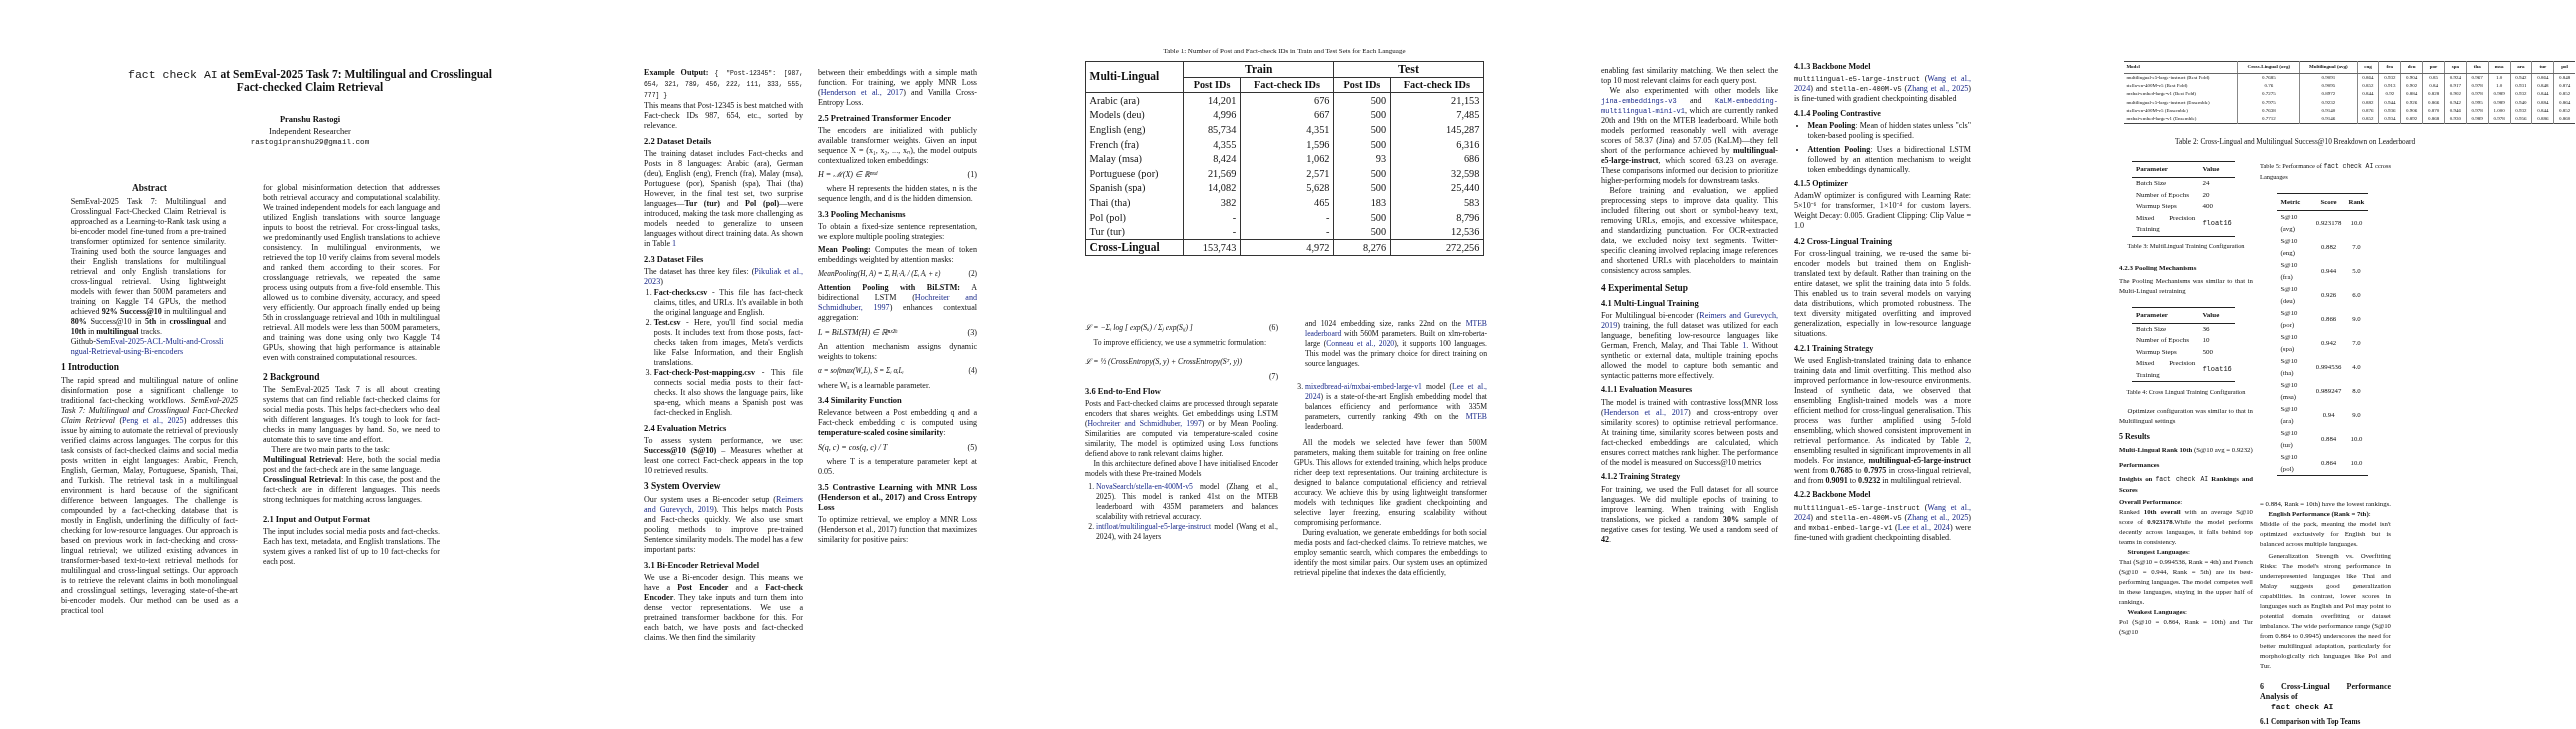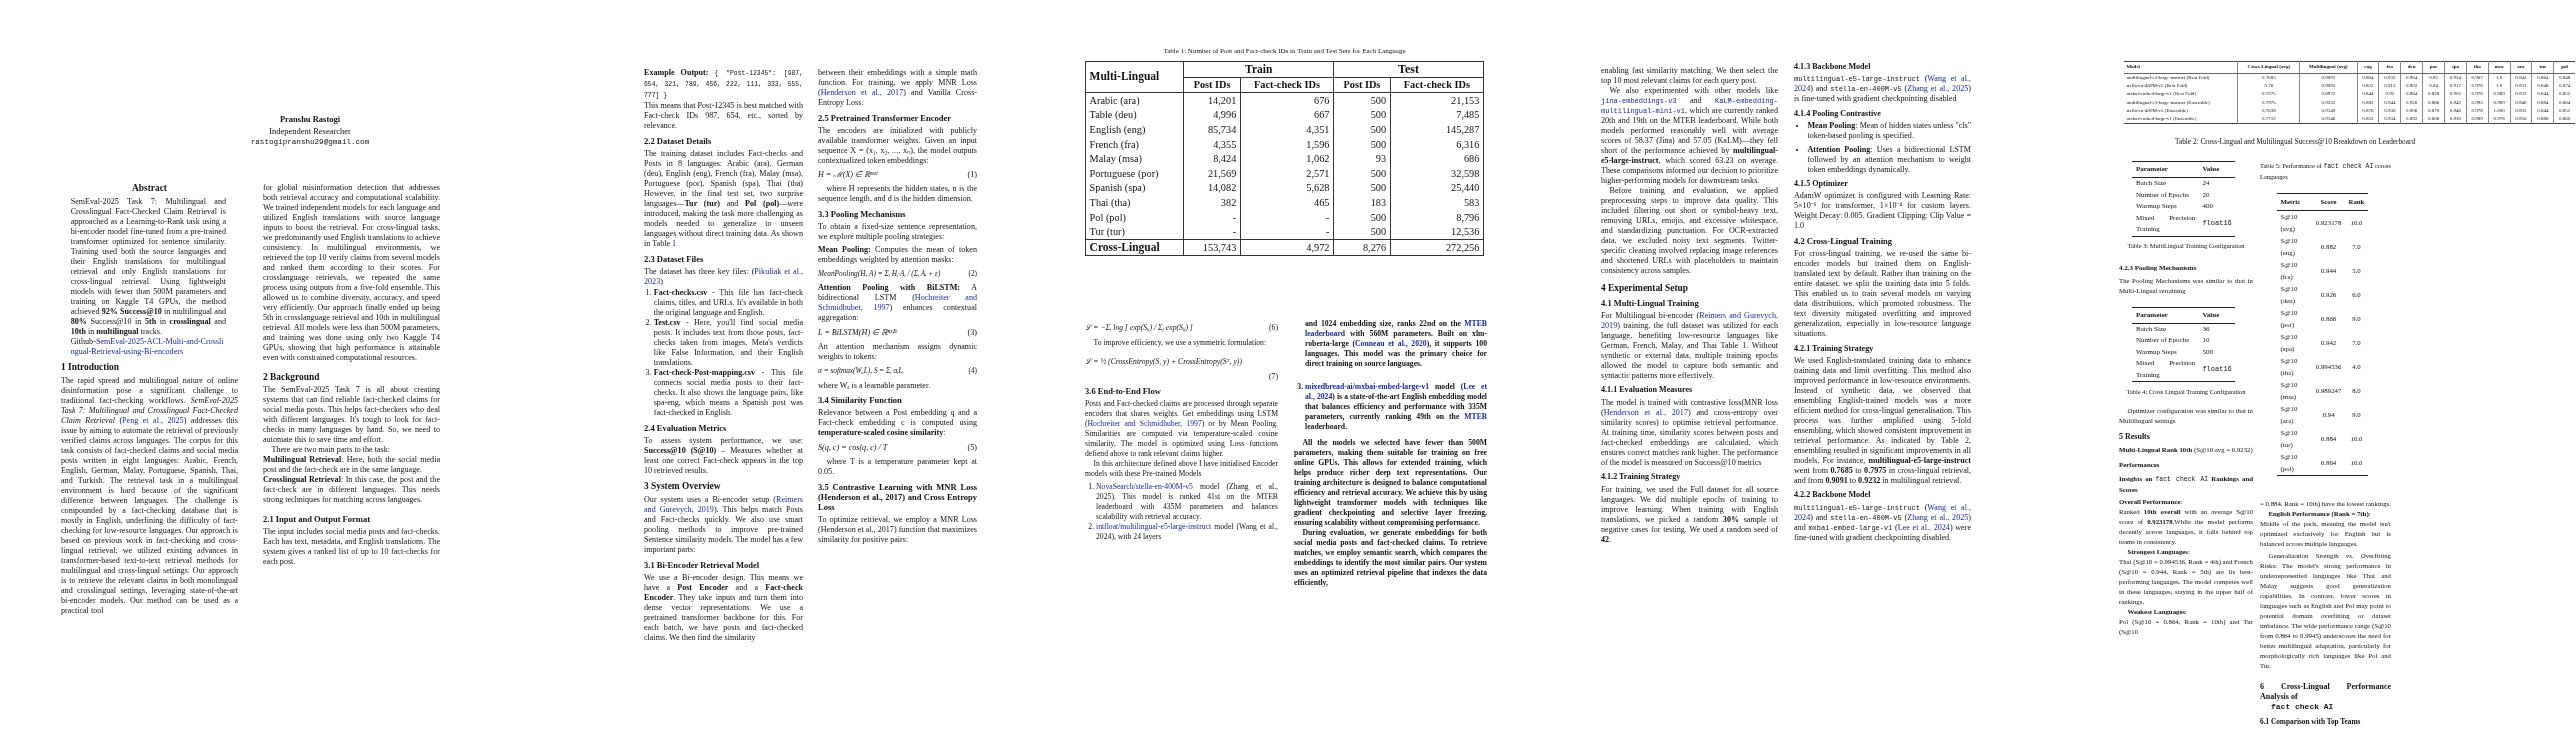--- a/index.html
+++ b/index.html
@@ -33,20 +33,24 @@
   .caption{font-size:7.3px;text-align:center;}
   ul.bul{margin:1.2px 0 2.4px 0;padding-left:13.4px;}
   ul.bul li{margin-bottom:3.6px;}
 </style>
 </head>
 <body>
 
 <div class="arxiv">arXiv:2508.03475v1  [cs.CL]  5 Aug 2025</div>
 
 <div class="page" style="left:0;">
+  <h1 class="title" style="left:61px;top:68px;width:498px;">
+    <span class="mono" style="font-weight:normal;">fact check AI</span><span> at SemEval-2025 Task 7: Multilingual and Crosslingual</span><br>
+    <span>Fact-checked Claim Retrieval</span>
+  </h1>
   <div style="position:absolute;left:61px;top:114px;width:498px;text-align:center;font-size:8.5px;line-height:11.5px;">
     <div style="font-weight:bold;">Pranshu Rastogi</div>
     <div>Independent Researcher</div>
     <div class="mono" style="font-size:7.6px;">rastogipranshu29@gmail.com</div>
   </div>
 
   <div class="col" style="left:61px;top:183px;width:177px;">
     <div style="text-align:center;font-weight:bold;font-size:9.4px;margin-bottom:3.6px;">Abstract</div>
     <div style="margin:0 12px 0 9.7px;">
       <span>SemEval-2025 Task 7: Multilingual and Crosslingual Fact-Checked Claim Retrieval is approached as a Learning-to-Rank task using a bi-encoder model fine-tuned from a pre-trained transformer optimized for sentence similarity. Training used both the source languages and their English translations for multilingual retrieval and only English translations for cross-lingual retrieval. Using lightweight models with fewer than 500M parameters and training on Kaggle T4 GPUs, the method achieved </span><b>92% Success@10</b><span> in multilingual and </span><b>80%</b><span> Success@10 in </span><b>5th</b><span> in </span><b>crosslingual</b><span> and </span><b>10th</b><span> in </span><b>multilingual</b><span> tracks.</span><br>
@@ -132,21 +136,21 @@
     </thead>
     <tbody id="t1-body">
         <tr>
           <td>Arabic (ara)</td>
           <td class="num">14,201</td>
           <td class="num">676</td>
           <td class="num">500</td>
           <td class="num">21,153</td>
         </tr>
         <tr>
-          <td>Table (deu)</td>
+          <td>Models (deu)</td>
           <td class="num">4,996</td>
           <td class="num">667</td>
           <td class="num">500</td>
           <td class="num">7,485</td>
         </tr>
         <tr>
           <td>English (eng)</td>
           <td class="num">85,734</td>
           <td class="num">4,351</td>
           <td class="num">500</td>
@@ -220,21 +224,21 @@
     <div style="text-align:right;">(7)</div>
     <div class="sub">3.6   End-to-End Flow</div>
     <p><span>Posts and Fact-checked claims are processed through separate encoders that shares weights. Get embeddings using LSTM (</span><span class="link">Hochreiter and Schmidhuber, 1997</span><span>) or by Mean Pooling. Similarities are computed via temperature-scaled cosine similarity, The model is optimized using Loss functions defiend above to rank relevant claims higher.</span></p>
     <p class="ind">In this architecture defined above I have initialised Encoder models with these Pre-trained Models</p>
     <ol style="margin:2.4px 0;padding-left:11px;">
       <li><span class="link">NovaSearch/stella-en-400M-v5</span><span> model (Zhang et al., 2025). This model is ranked 41st on the MTEB leaderboard with 435M parameters and balances scalability with retrieval accuracy.</span></li>
       <li><span class="link">intfloat/multilingual-e5-large-instruct</span><span> model (Wang et al., 2024), with 24 layers</span></li>
     </ol>
   </div>
 
-  <div class="col" style="left:650px;top:319px;width:193px;font-size:7.7px;line-height:10px;font-weight:bold;">
+  <div class="col" style="left:650px;top:319px;width:193px;font-size:7.7px;line-height:10px;">
     <p style="padding-left:11px;"><span>and 1024 embedding size, ranks 22nd on the </span><span class="link">MTEB leaderboard</span><span> with 560M parameters. Built on xlm-roberta-large (</span><span class="link">Conneau et al., 2020</span><span>), it supports 100 languages. This model was the primary choice for direct training on source languages.</span></p>
     <ol start="3" style="margin:13.4px 0 6px 0;padding-left:11px;">
       <li><span class="link">mixedbread-ai/mxbai-embed-large-v1</span><span> model (</span><span class="link">Lee et al., 2024</span><span>) is a state-of-the-art English embedding model that balances efficiency and performance with 335M parameters, currently ranking 49th on the </span><span class="link">MTEB</span><span> leaderboard.</span></li>
     </ol>
     <p class="ind">All the models we selected have fewer than 500M parameters, making them suitable for training on free online GPUs. This allows for extended training, which helps produce richer deep text representations. Our training architecture is designed to balance computational efficiency and retrieval accuracy. We achieve this by using lightweight transformer models with techniques like gradient checkpointing and selective layer freezing, ensuring scalability without compromising performance.</p>
     <p class="ind">During evaluation, we generate embeddings for both social media posts and fact-checked claims. To retrieve matches, we employ semantic search, which compares the embeddings to identify the most similar pairs. Our system uses an optimized retrieval pipeline that indexes the data efficiently,</p>
   </div>
 </div>
 
 <div class="page" style="left:1601px;width:425px;">

